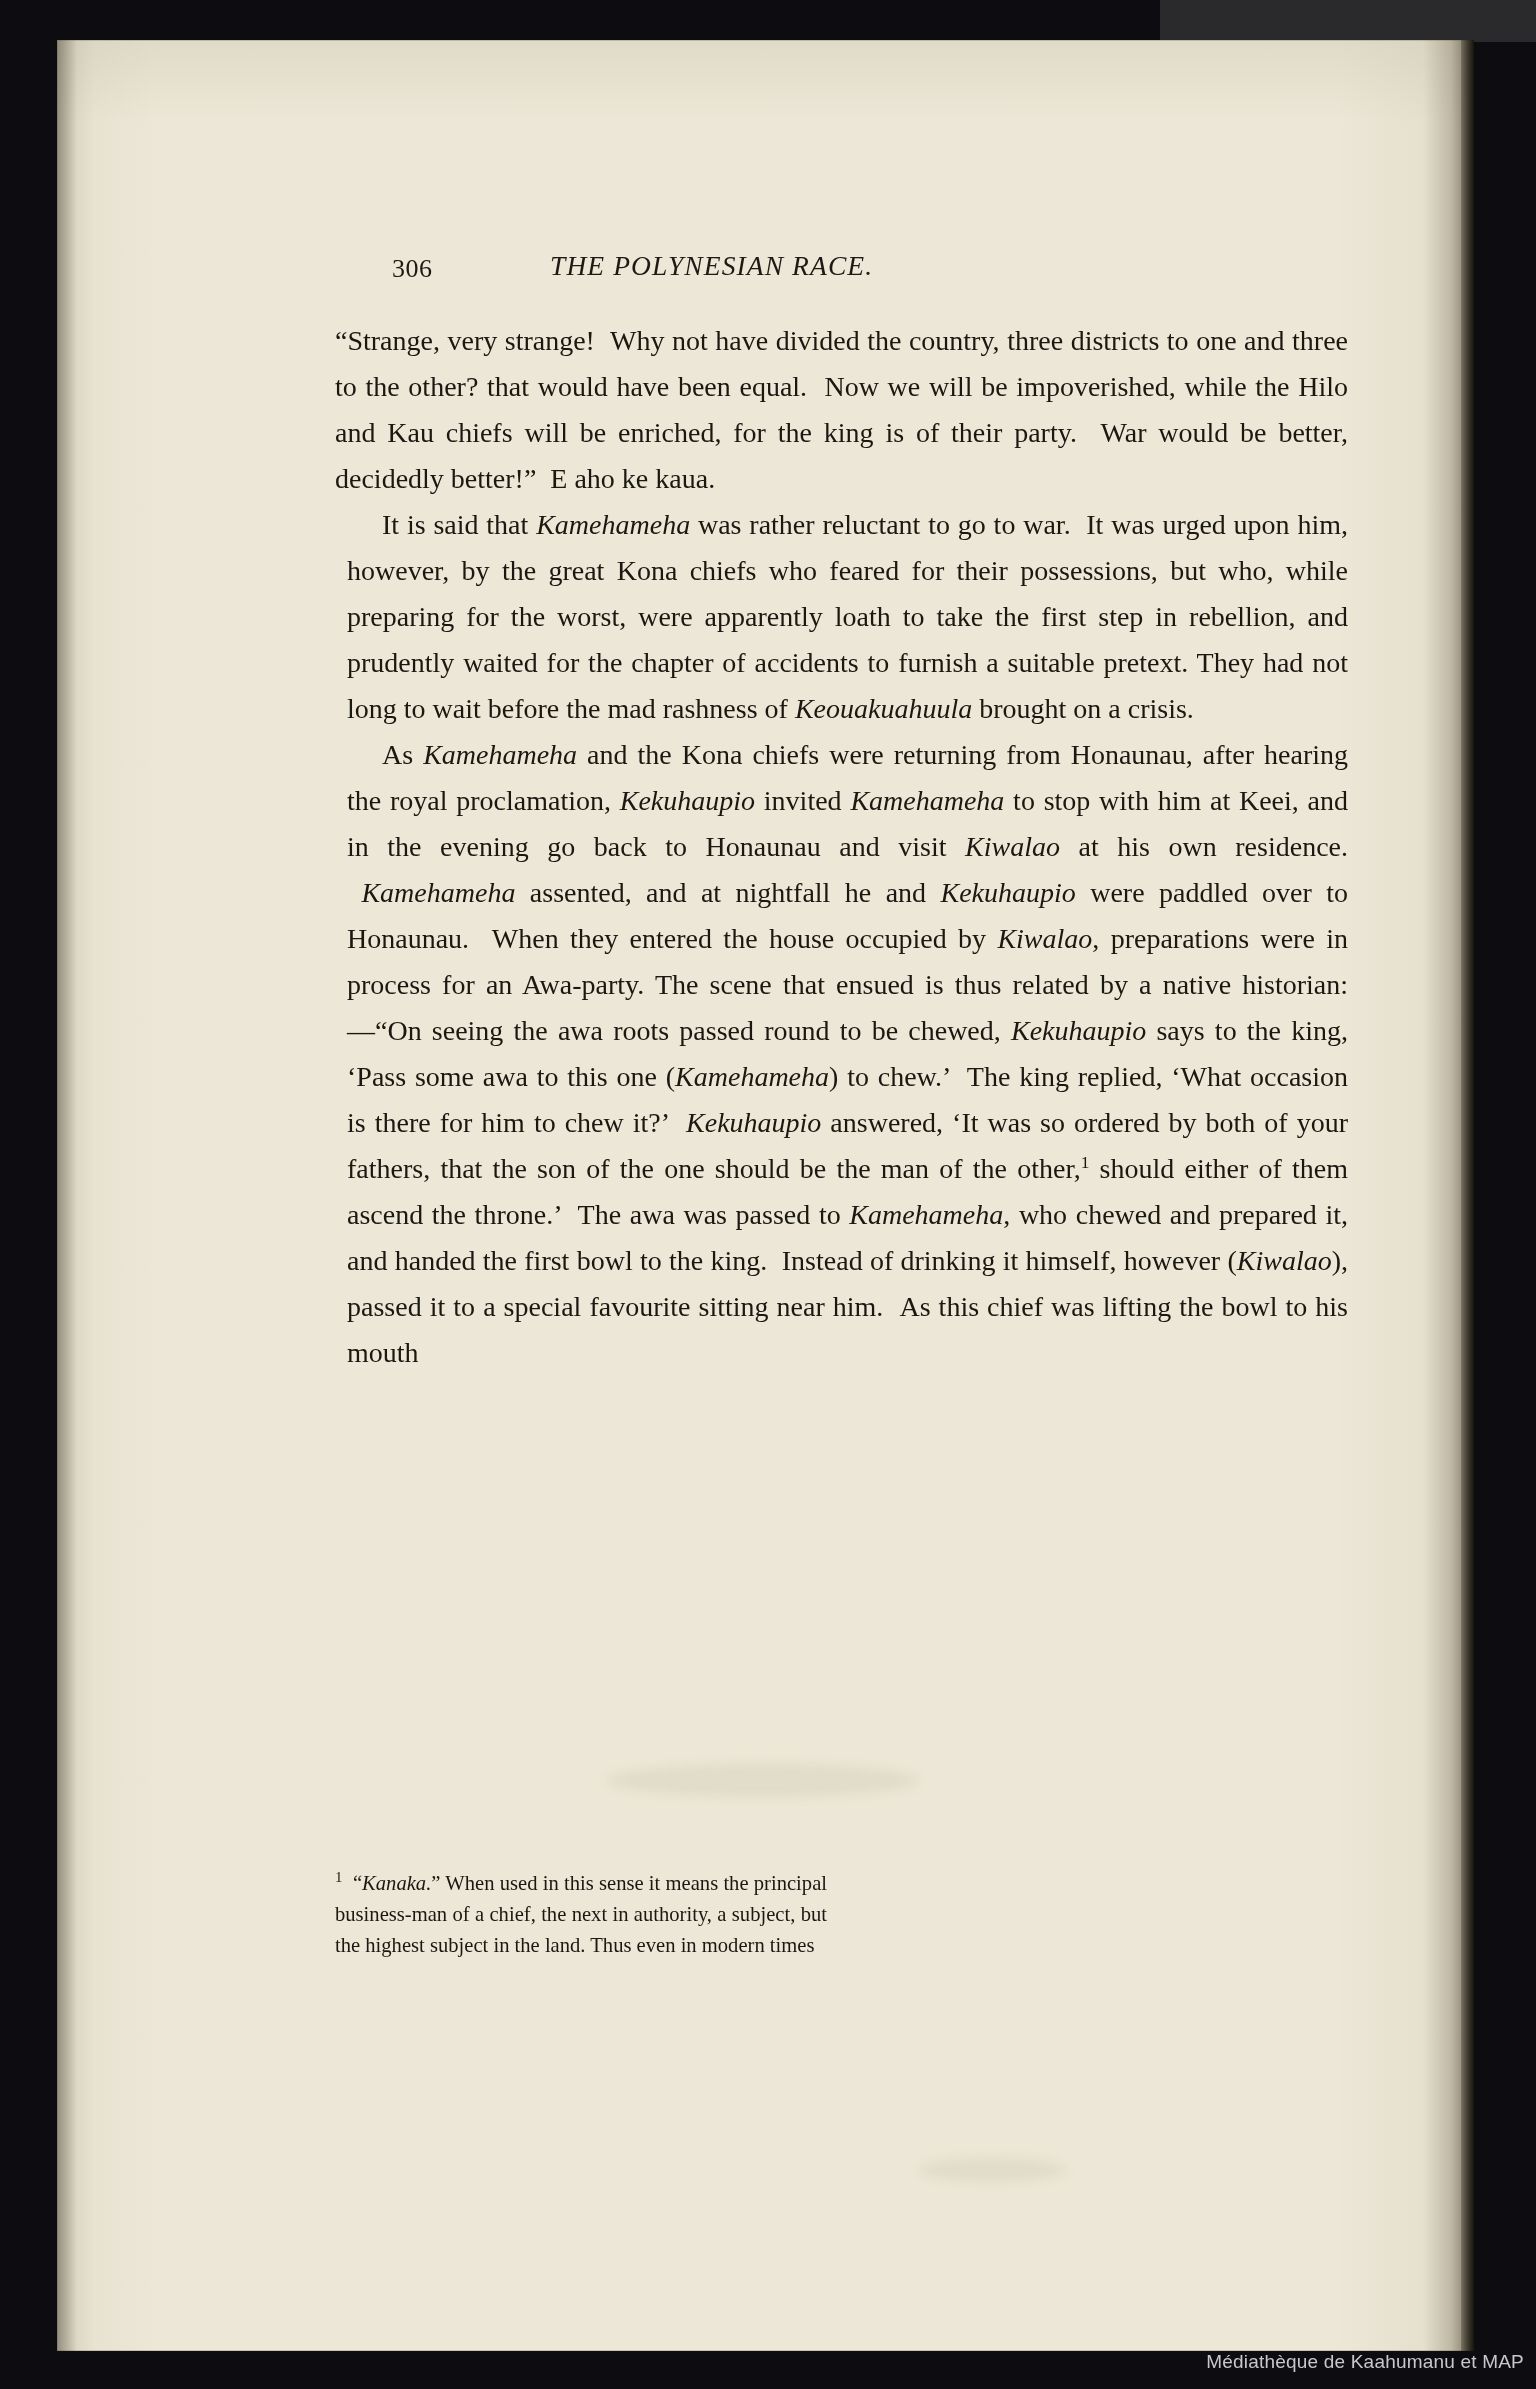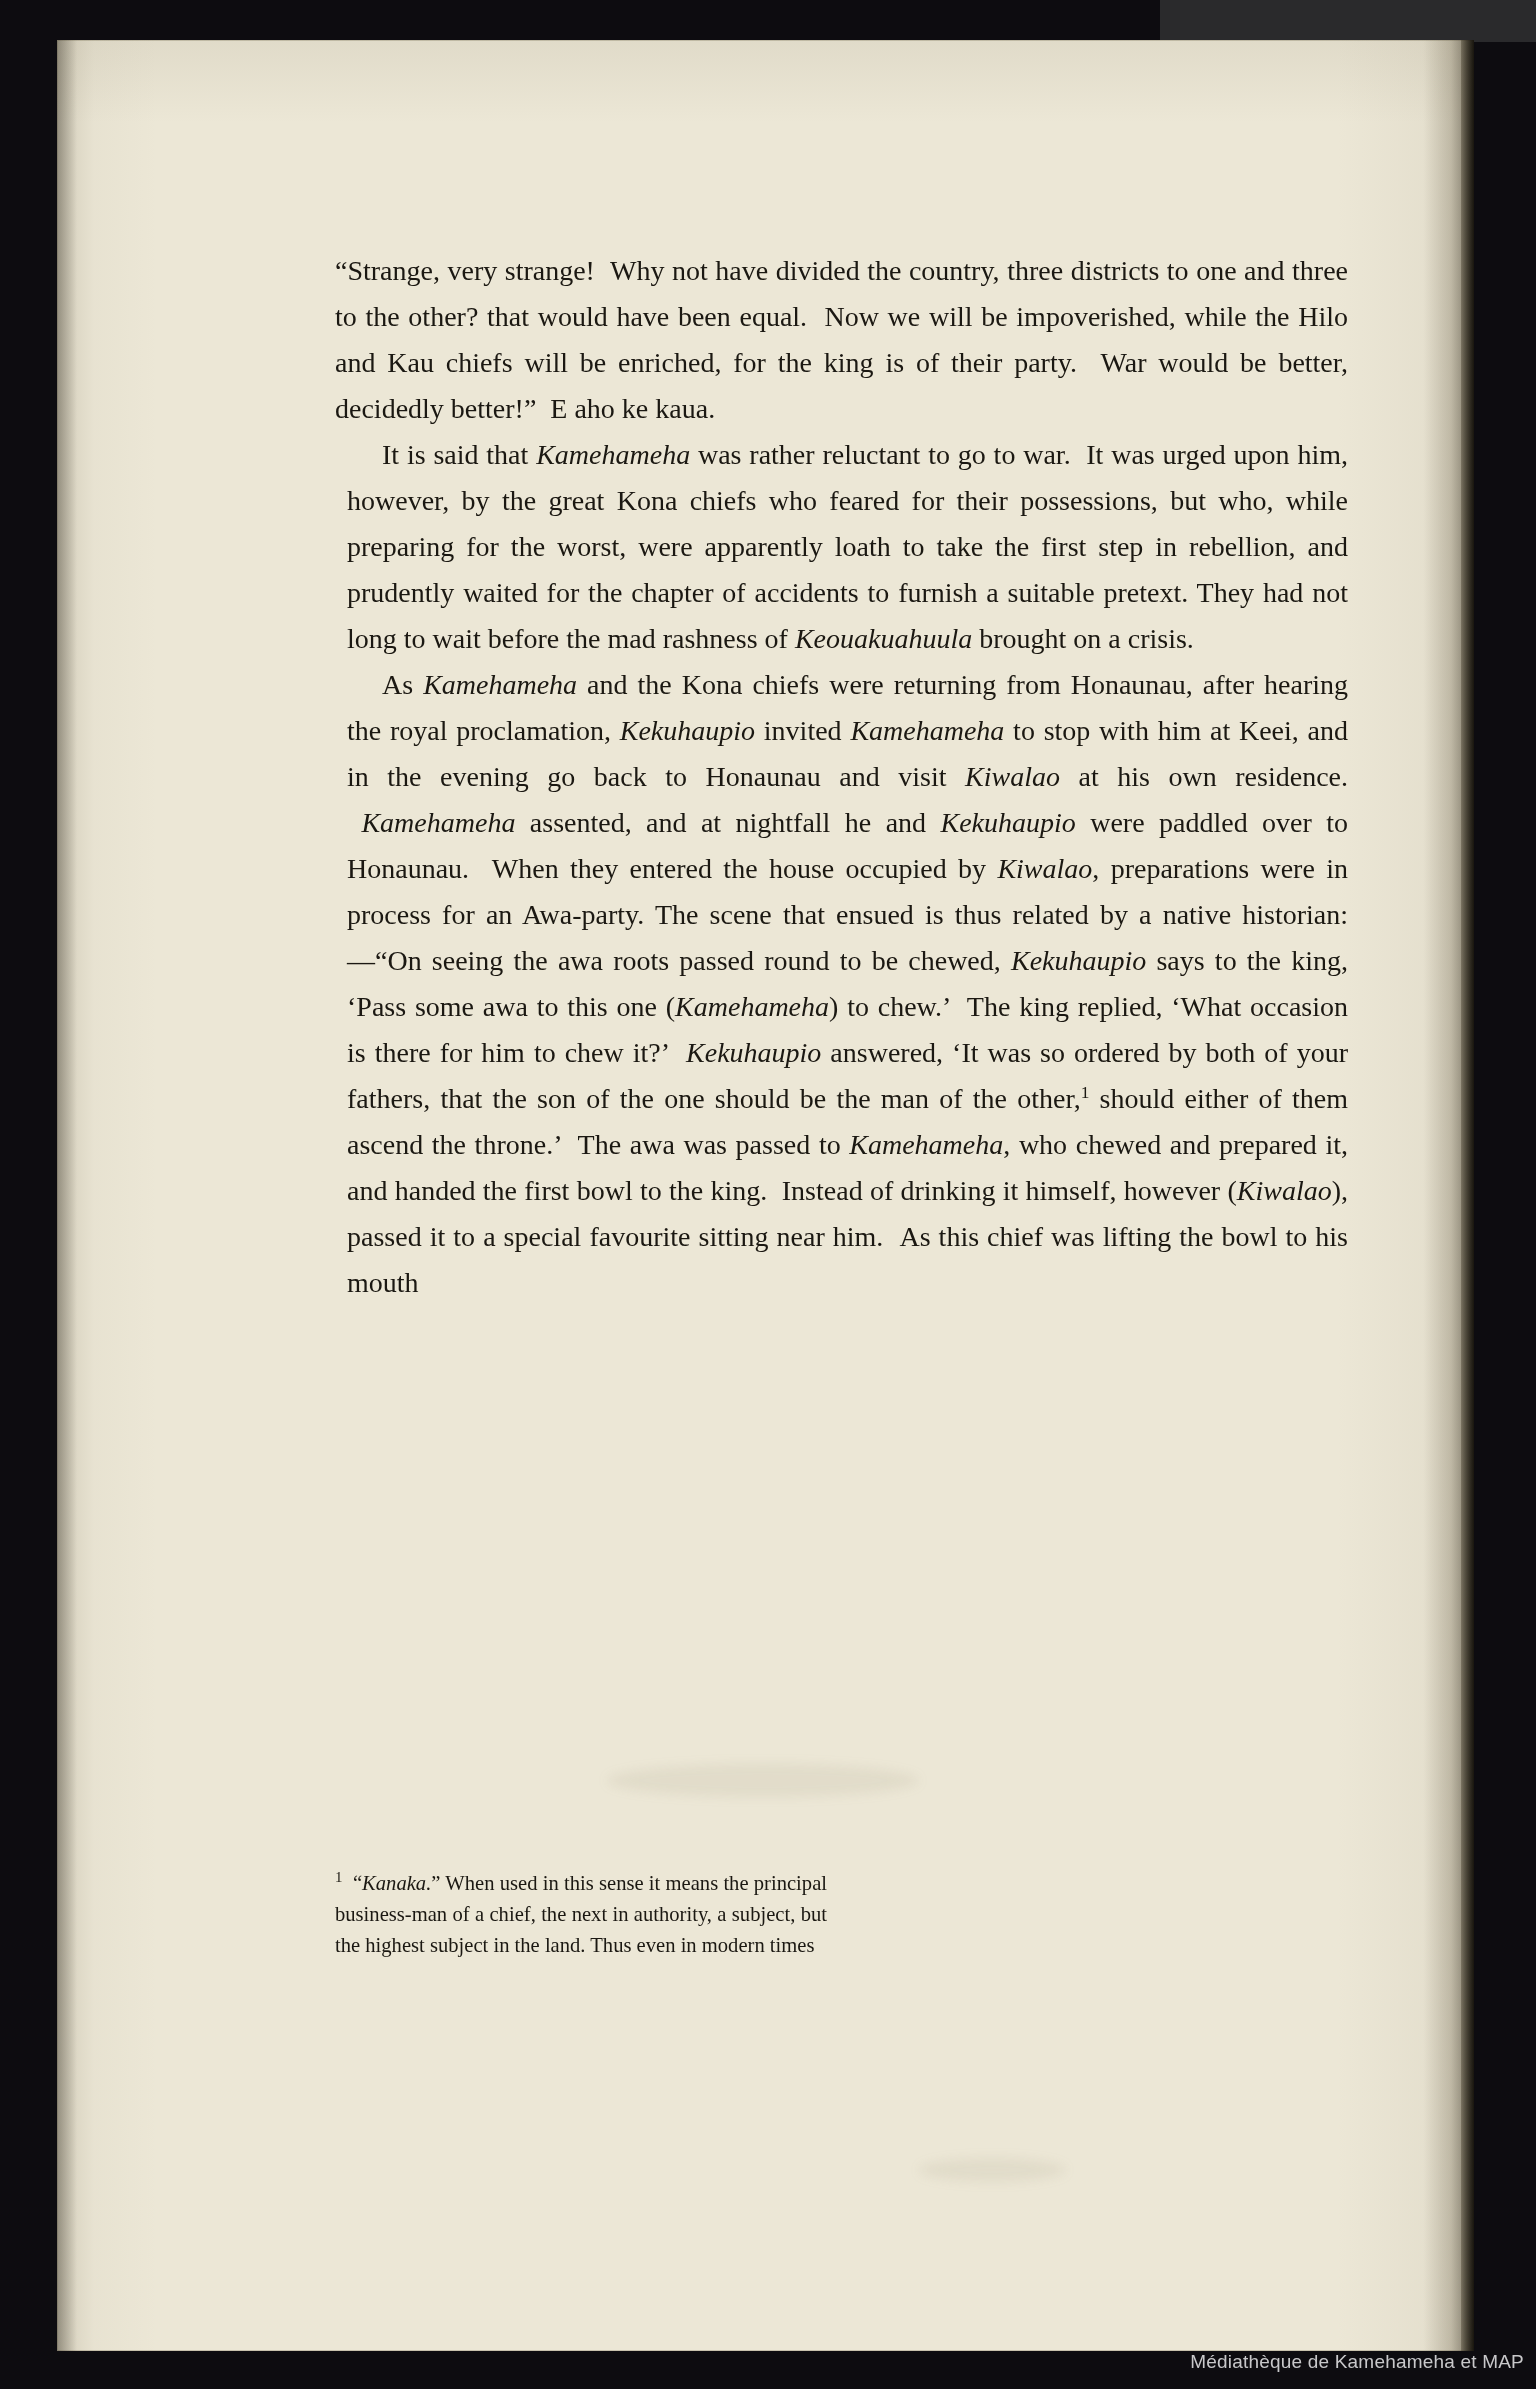--- a/index.html
+++ b/index.html
@@ -185,20 +185,24 @@
   <div class="left-edge"></div>
   <div class="gutter"></div>
   <div class="edge-dark"></div>
 
   <div class="smudge" style="left:550px; top:1724px; width:312px; height:33px;"></div>
   <div class="smudge" style="left:862px; top:2118px; width:147px; height:24px;"></div>
 </div>
 
 <div class="text-col">
 
+  <div class="running-head">
+    <span class="folio">306</span>
+    <span class="head-title">THE POLYNESIAN RACE.</span>
+  </div>
 
   <p class="body">
     “Strange, very strange! &nbsp;Why not have divided the country, three districts to one and three to the other? that would have been equal. &nbsp;Now we will be impoverished, while the Hilo and Kau chiefs will be enriched, for the king is of their party. &nbsp;War would be better, decidedly better!” &nbsp;E aho ke kaua.
   </p>
 
   <p class="body indent">
     It is said that <i>Kamehameha</i> was rather reluctant to go to war. &nbsp;It was urged upon him, however, by the great Kona chiefs who feared for their possessions, but who, while preparing for the worst, were apparently loath to take the first step in rebellion, and prudently waited for the chapter of accidents to furnish a suitable pretext. They had not long to wait before the mad rashness of <i>Keouakuahuula</i> brought on a crisis.
   </p>
 
   <p class="body indent">
@@ -206,14 +210,14 @@
   </p>
 </div>
 
 <div class="footnotes">
   <div class="col left">
     <span class="fn-marker">1</span>
     &nbsp;“<i>Kanaka.</i>” When used in this sense it means the principal business-man of a chief, the next in authority, a subject, but the highest subject in the land. Thus even in modern times
   </div>
 </div>
 
-<div class="watermark">Médiathèque de Kamehameha et MAP</div>
+<div class="watermark">Médiathèque de Kaahumanu et MAP</div>
 
 
 </body></html>

